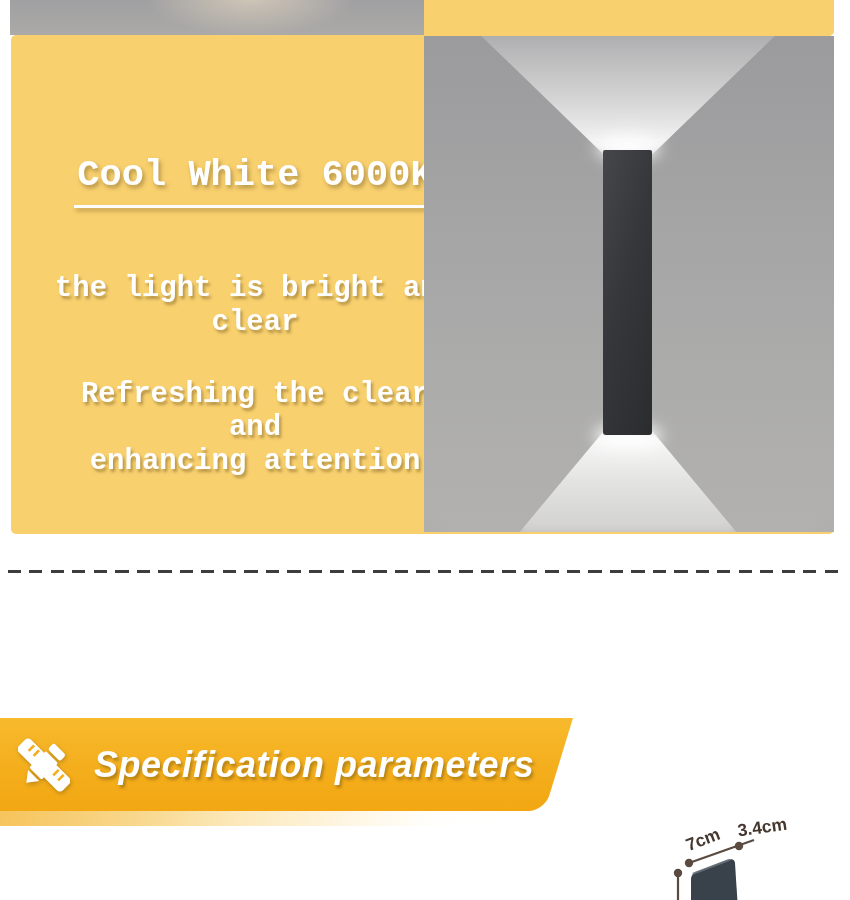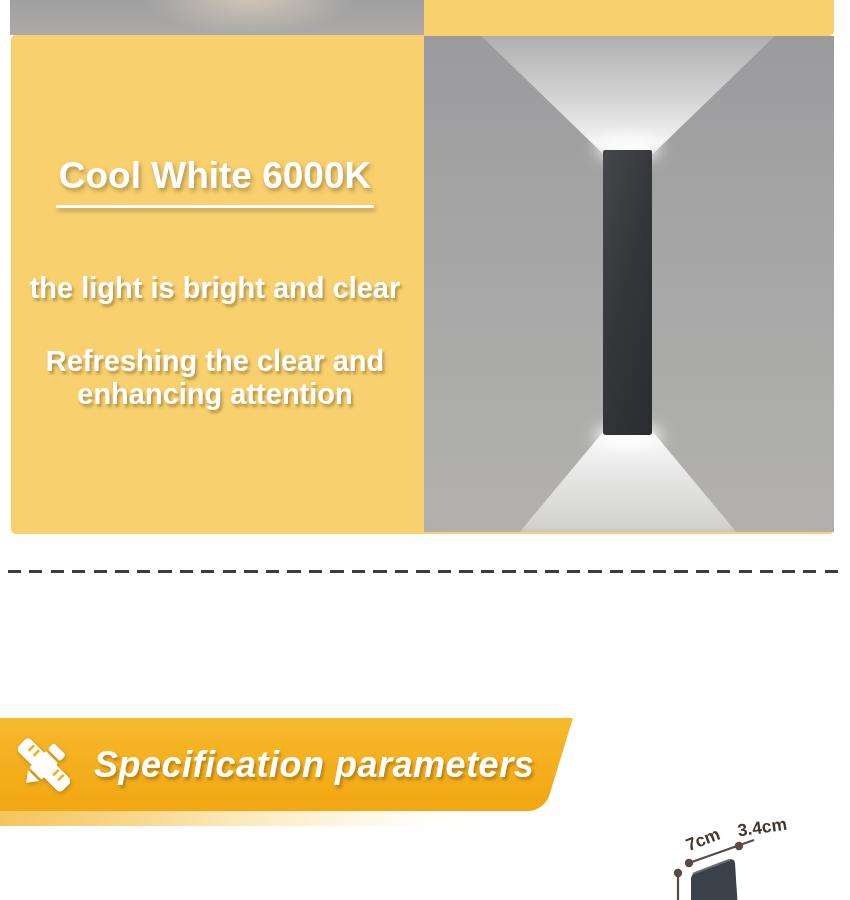--- a/index.html
+++ b/index.html
@@ -18,21 +18,21 @@
     position:absolute;left:424px;top:0;width:410px;height:35px;
     background:#F8D06E;border-radius:0 0 4px 0;
   }
   
   .feature-panel{
     position:absolute;left:11px;top:35px;width:823px;height:499px;
     background:#F8D06E;border-radius:5px;
   }
   .feature-text{
     position:absolute;left:0;top:0;width:408px;text-align:center;
-    color:#fff;font-family:Liberation Sans, sans-serif;font-weight:bold;
+    color:#fff;font-family:Liberation Mono, monospace;font-weight:bold;padding-left:40px;
   }
   .feature-title{
     display:inline-block;margin:120px 0 0 0;font-size:37px;line-height:1.12;
     border-bottom:3px solid #ffffff;padding:0 3px 9px 3px;
     filter:drop-shadow(2px 3px 2px rgba(125,98,40,.55));
   }
   .feature-line{
     margin:0;font-size:29px;line-height:1.15;
     text-shadow:2px 3px 3px rgba(125,98,40,.55);
   }

